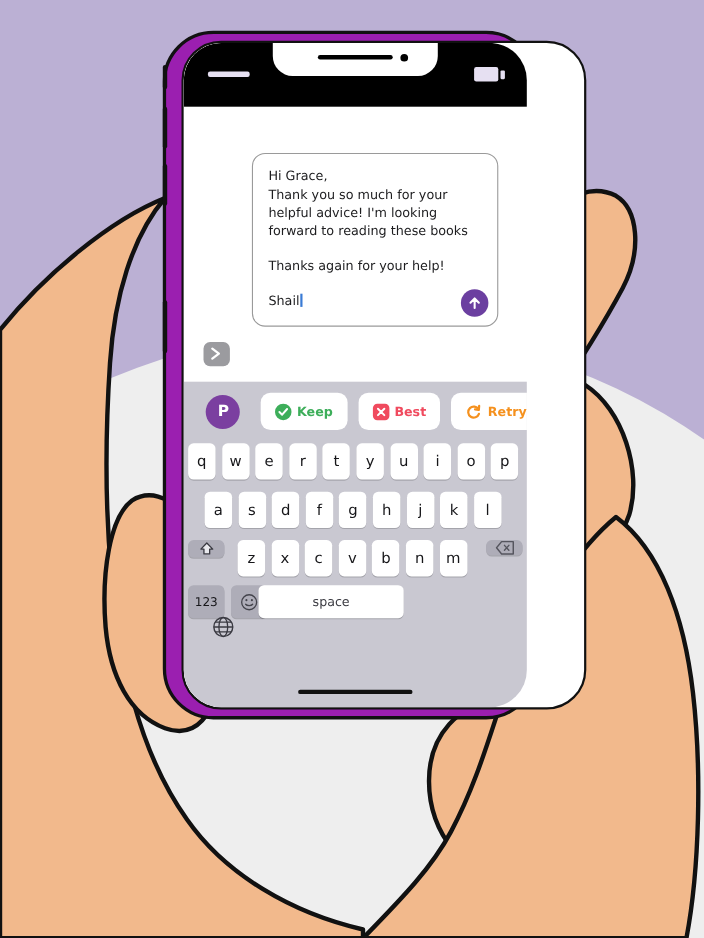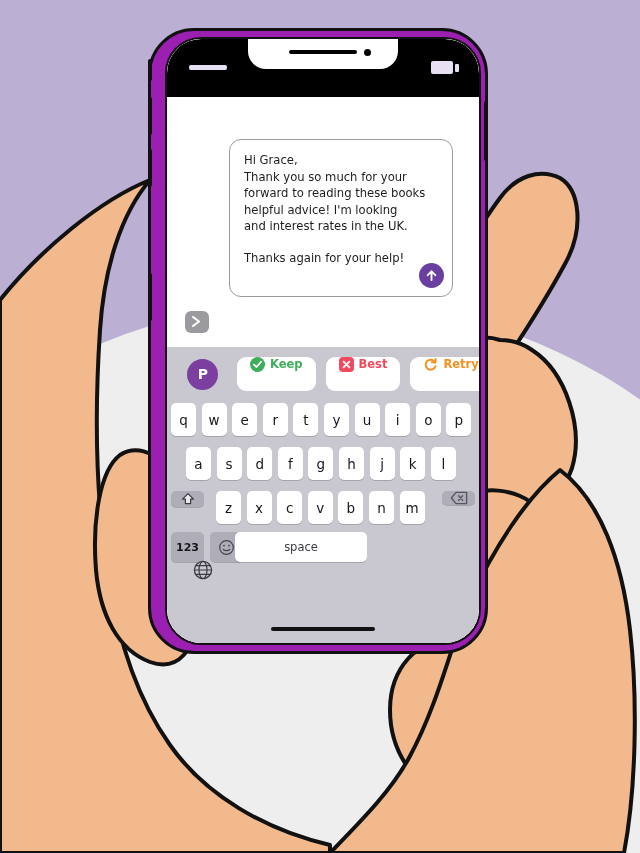--- a/index.html
+++ b/index.html
@@ -20,21 +20,21 @@
   
   .hand-svg{position:absolute;left:0;top:0;width:640px;height:853px;}
 
   
   .phone{
     position:absolute;left:148px;top:28px;width:340px;height:626px;
     background:#9b1fb0;border:3px solid #111;border-radius:46px;
     box-sizing:border-box;
   }
   .phone-inner{
-    position:absolute;left:14px;top:6px;width:316px;height:608px;
+    position:absolute;left:14px;top:6px;width:368px;height:608px;
     background:#ffffff;border:2px solid #111;border-radius:36px;
     box-sizing:border-box;overflow:hidden;
   }
   .screen{
     position:absolute;left:0;top:0;width:312px;height:604px;
     background:#ffffff;border-radius:34px;overflow:hidden;
   }
   
   .btn-side{position:absolute;background:#111;border-radius:2px;}
   .btn-mute{left:-3px;top:28px;width:4px;height:22px;}
@@ -120,21 +120,21 @@
   .logo-badge span{
     position:absolute;left:0;top:0;width:31px;height:31px;
     line-height:31px;text-align:center;color:#fff;font-size:14px;
     font-weight:bold;font-family:"DejaVu Sans","Liberation Sans",sans-serif;
     letter-spacing:-1px;
   }
   .action-row{
     position:absolute;left:70px;top:10px;display:flex;gap:10px;
   }
   .action-btn{
-    display:flex;gap:5px;
+    display:flex;align-items:center;gap:5px;
     background:#fff;border-radius:9px;height:34px;padding:0 13px;
     box-sizing:border-box;border:none;cursor:pointer;
   }
   .action-btn .lbl{
     font-size:11.5px;font-weight:bold;
     font-family:"DejaVu Sans","Liberation Sans",sans-serif;
   }
   .ic{width:15px;height:15px;flex:0 0 15px;position:relative;}
   .ic-keep{background:#3dae5a;border-radius:50%;}
   .ic-undo{background:#f04a5e;border-radius:4px;}
@@ -145,21 +145,21 @@
     position:absolute;background:#fff;border-radius:5px;
     display:flex;align-items:center;justify-content:center;
     font-size:13.5px;color:#17171a;
     font-family:"DejaVu Sans","Liberation Sans",sans-serif;
     box-shadow:0 1px 0 rgba(0,0,0,.18);
   }
   .key.gray{background:#aeadb8;}
   .row1 .key,.row2 .key,.row3 .key{width:25px;height:33px;}
   .key.wide{width:33px;}
   .key.space{width:132px;height:30px;font-size:11.5px;color:#3b3b42;}
-  .key.num{width:33px;height:30px;font-size:11px;font-weight:bold;}
+  .key.num{width:33px;height:30px;font-size:11px;font-weight:normal;}
   .key.emoji{width:33px;height:30px;background:#aeadb8;}
   .globe{
     position:absolute;left:25px;top:160px;width:22px;height:22px;
   }
   .home-indicator{
     position:absolute;left:50%;transform:translateX(-50%);bottom:12px;
     width:104px;height:4px;background:#111;border-radius:2px;
   }
 </style>
 </head>
@@ -233,26 +233,26 @@
 
         <div class="chev-chip">
           <svg width="11" height="13" viewBox="0 0 11 13">
             <path d="M2 2 L8 6.5 L2 11" fill="none" stroke="#fff" stroke-width="2.1" stroke-linecap="round" stroke-linejoin="round"></path>
           </svg>
         </div>
 
         <div class="bubble">
           <p>Hi Grace,</p>
           <p>Thank you so much for your</p>
+          <p>helpful advice! I'm looking</p>
           <p>forward to reading these books</p>
-          <p>helpful advice! I'm looking</p>
-          <p>and interest rates in the UK.</p>
           <div class="gap"></div>
           <p>Thanks again for your help!</p>
           <div class="gap"></div>
+          <p><span>Shail</span><span class="caret"></span></p>
 
           <div class="send-btn">
             <svg width="15" height="15" viewBox="0 0 15 15">
               <path d="M7.5 12 L7.5 3.6 M3.7 7.2 L7.5 3.3 L11.3 7.2" fill="none" stroke="#fff" stroke-width="1.9" stroke-linecap="round" stroke-linejoin="round"></path>
             </svg>
           </div>
         </div>
 
         <div class="kb">
 

